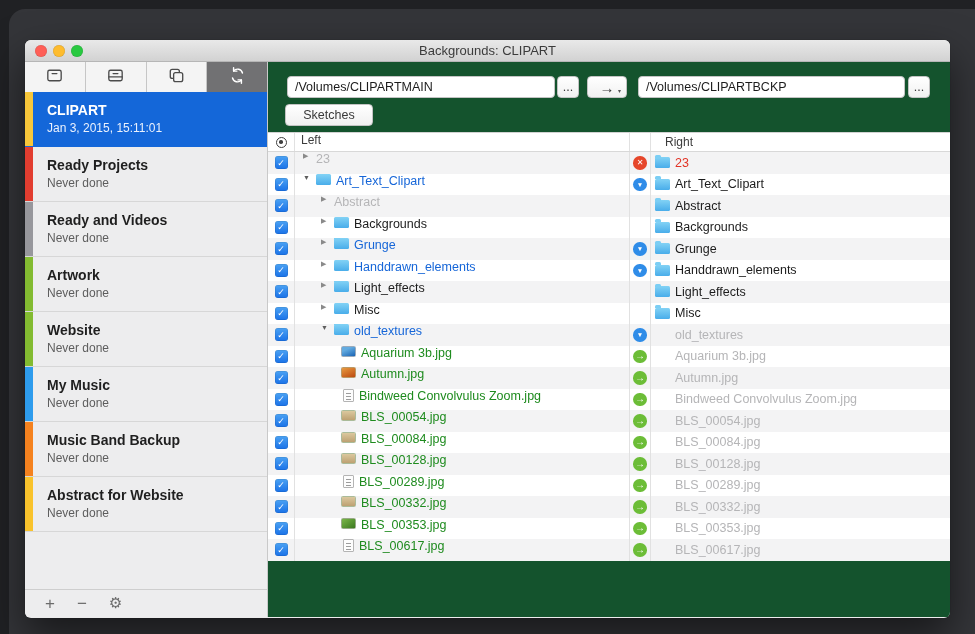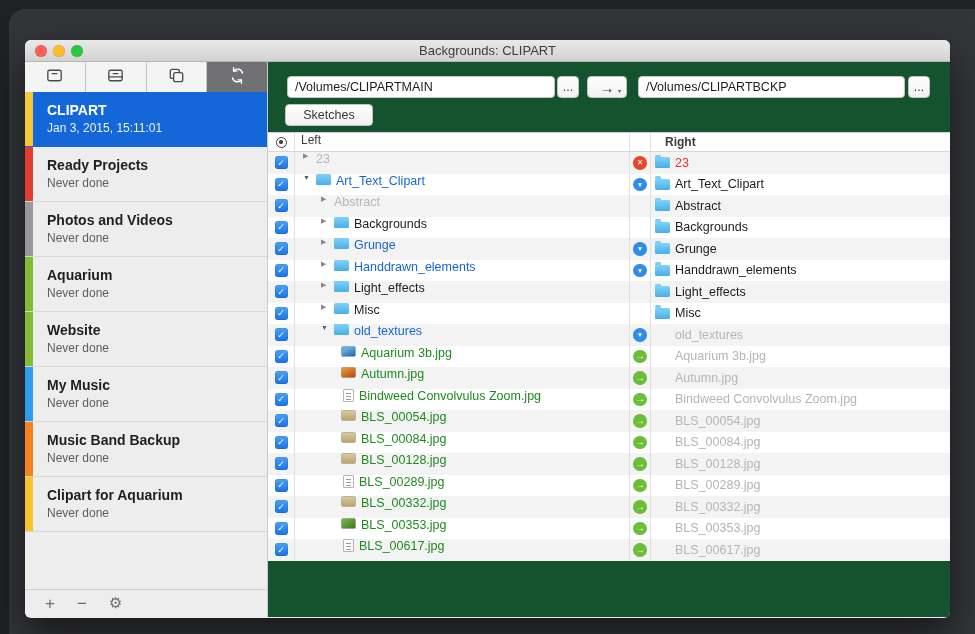--- a/index.html
+++ b/index.html
@@ -58,21 +58,21 @@
   #btn-dots-right { left:640px; top:14px; width:22px; }
   #btn-analyze { left:17px; top:42px; width:88px; }
 
   
   .list-header { height:19px; background:#ffffff; border-bottom:1px solid #d8d8d8; display:flex; font-size:12px; color:#3c3c3c; align-items:center; }
   .col-check { width:27px; flex:none; display:flex; align-items:center; justify-content:center; border-right:1px solid #e1e1e1; height:100%; }
   .col-left  { width:335px; flex:none; display:flex; align-items:flex-start; border-right:1px solid #e1e1e1; height:100%; overflow:hidden; }
   .col-status{ width:21px; flex:none; display:flex; align-items:center; justify-content:center; border-right:1px solid #e1e1e1; height:100%; }
   .col-right { flex:1; display:flex; align-items:center; height:100%; overflow:hidden; }
   .list-header .col-left { padding-left:6px; }
-  .list-header .col-right { padding-left:14px;font-weight:bold; }
+  .list-header .col-right { padding-left:14px; }
   .target-icon { width:11px; height:11px; border:1.5px solid #3f3f3f; border-radius:50%; position:relative; }
   .target-icon::after { content:""; position:absolute; left:50%; top:50%; width:3.5px; height:3.5px; margin:-1.75px 0 0 -1.75px; background:#3f3f3f; border-radius:50%; }
 
   .list-body { background:#fff; }
   .row { display:flex; height:21.5px; font-size:12.5px; align-items:center; background:#fff; }
   .row.alt { background:#f3f3f4; }
 
   .checkbox { width:13px; height:13px; border-radius:3px; background:linear-gradient(#4ba2f3,#1a72e8);
     color:#fff; font-size:9px; display:flex; align-items:center; justify-content:center; box-shadow:inset 0 0 0 .5px rgba(0,0,0,.15); cursor:default; }
   .disc { width:13px; flex:none; font-size:7px; color:#8a8a8a; text-align:left; cursor:default; }
@@ -161,28 +161,28 @@
           <div class="task">
             <div class="task-stripe" style="background: rgb(226, 61, 48);"></div>
             <div class="task-text">
               <div class="task-title">Ready Projects</div>
               <div class="task-sub">Never done</div>
             </div>
           </div>
           <div class="task">
             <div class="task-stripe" style="background: rgb(151, 151, 156);"></div>
             <div class="task-text">
-              <div class="task-title">Photos and Videos</div>
+              <div class="task-title">Ready and Videos</div>
               <div class="task-sub">Never done</div>
             </div>
           </div>
           <div class="task">
             <div class="task-stripe" style="background: rgb(131, 187, 49);"></div>
             <div class="task-text">
-              <div class="task-title">Aquarium</div>
+              <div class="task-title">Artwork</div>
               <div class="task-sub">Never done</div>
             </div>
           </div>
           <div class="task">
             <div class="task-stripe" style="background: rgb(131, 187, 49);"></div>
             <div class="task-text">
               <div class="task-title">Website</div>
               <div class="task-sub">Never done</div>
             </div>
           </div>
@@ -196,21 +196,21 @@
           <div class="task">
             <div class="task-stripe" style="background: rgb(245, 130, 31);"></div>
             <div class="task-text">
               <div class="task-title">Music Band Backup</div>
               <div class="task-sub">Never done</div>
             </div>
           </div>
           <div class="task">
             <div class="task-stripe" style="background: rgb(249, 195, 44);"></div>
             <div class="task-text">
-              <div class="task-title">Clipart for Aquarium</div>
+              <div class="task-title">Abstract for Website</div>
               <div class="task-sub">Never done</div>
             </div>
           </div>
         </div>
       <div class="sidebar-fill"></div>
       <div class="sidebar-footer">
         <span class="sf-btn">+</span>
         <span class="sf-btn">−</span>
         <span class="sf-btn gear">⚙</span>
       </div>

